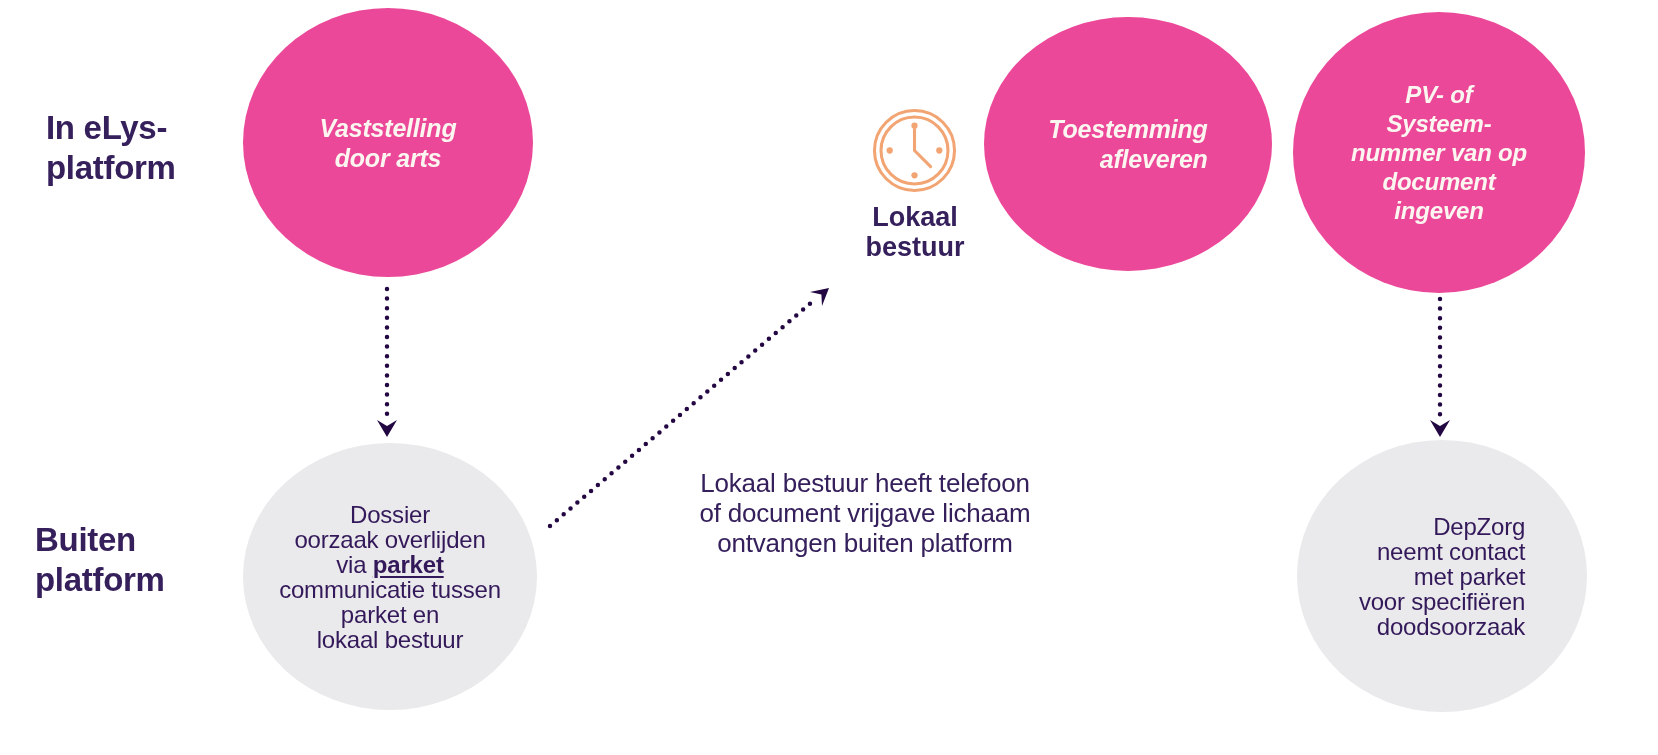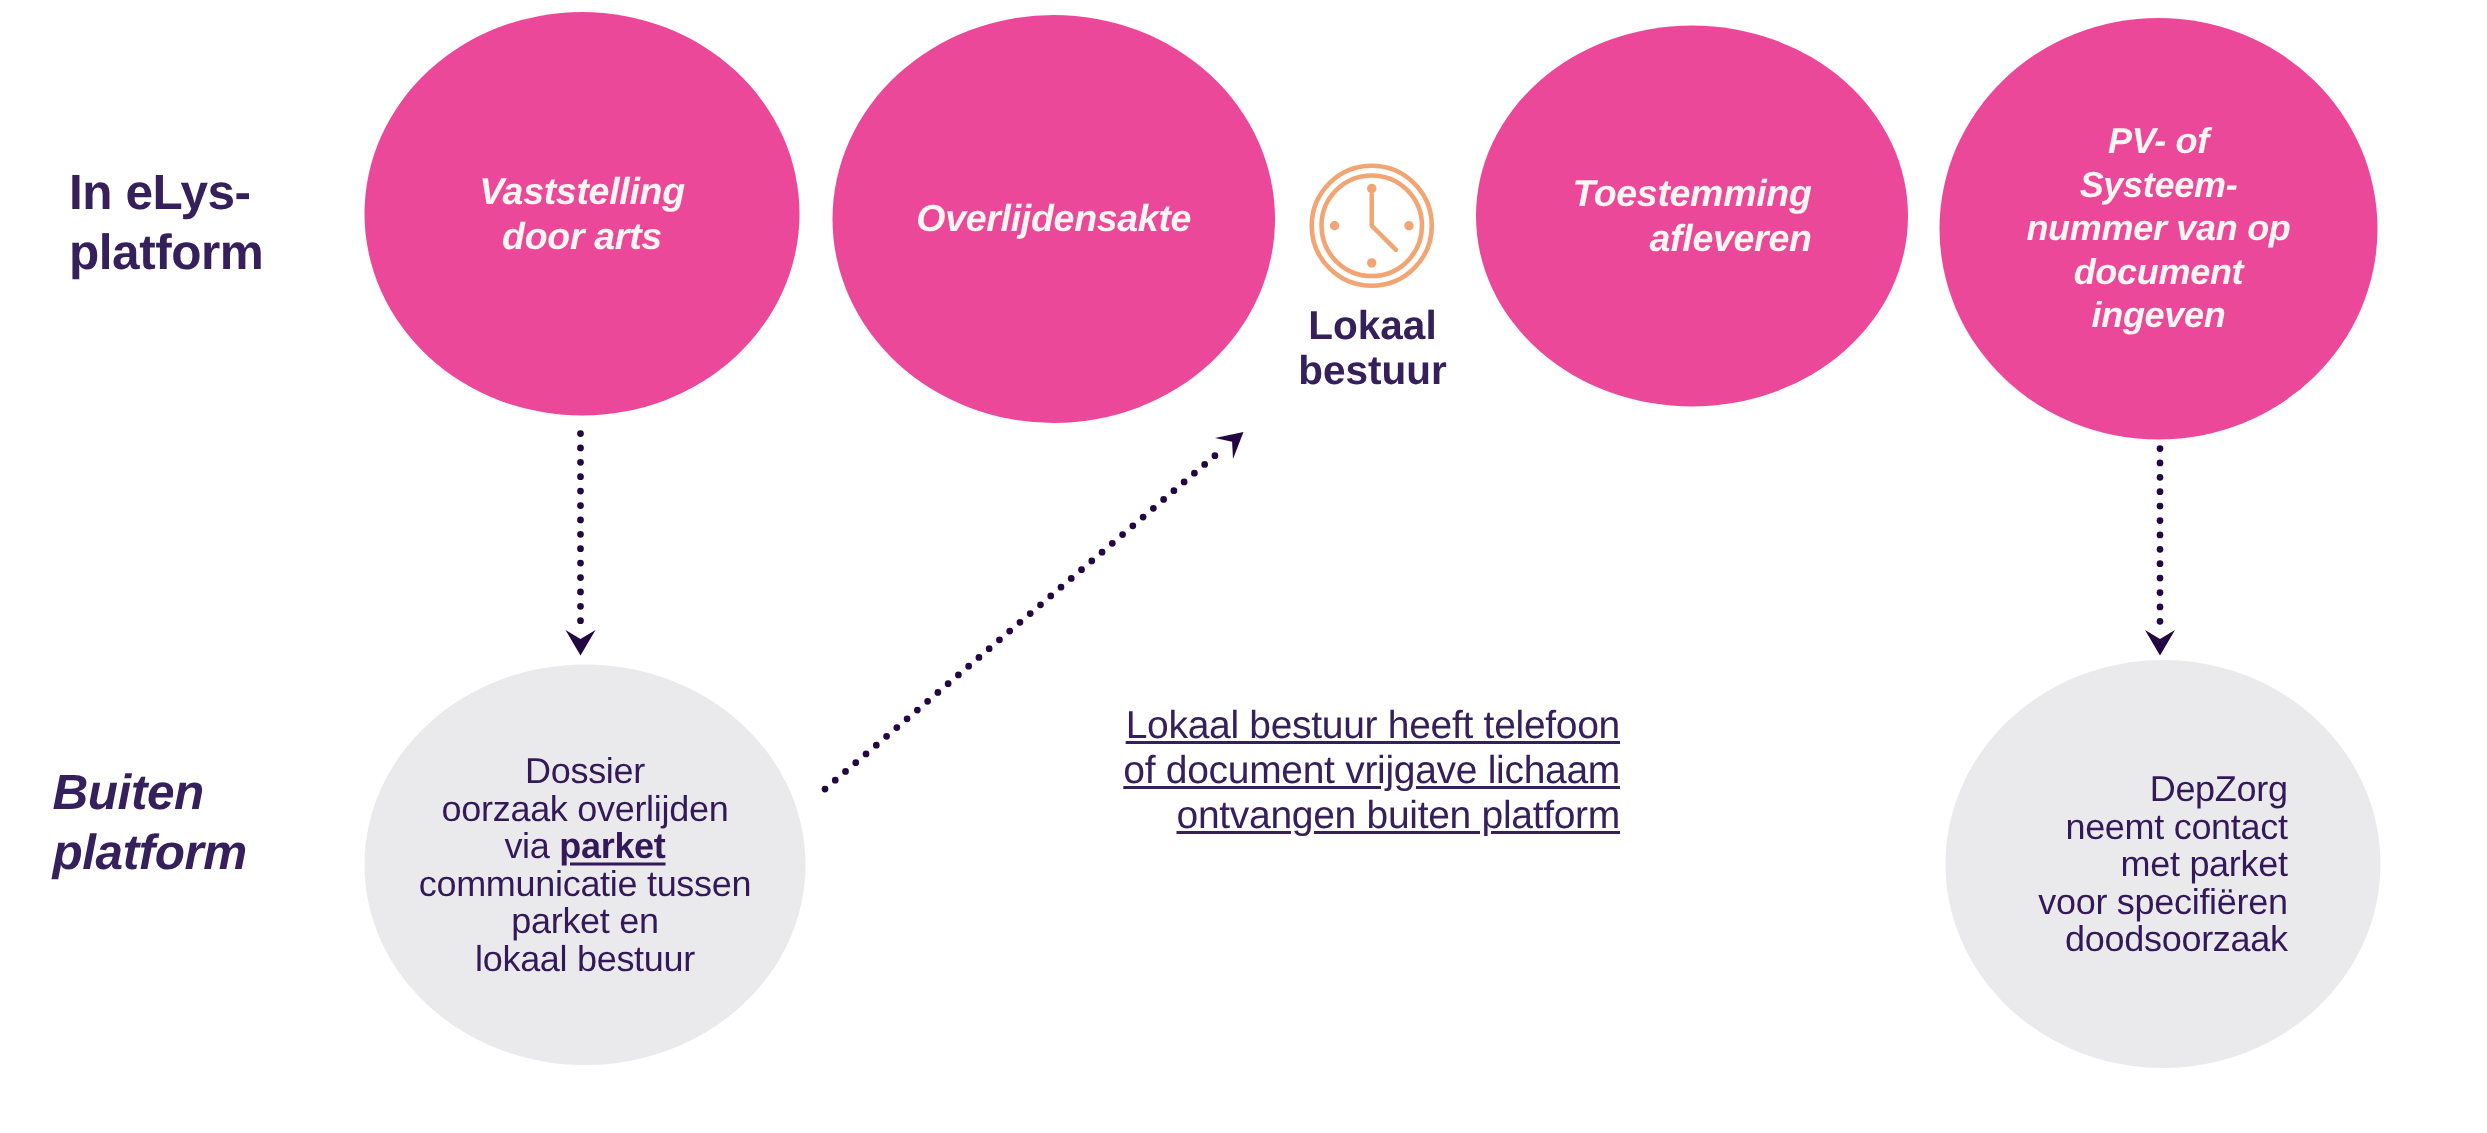--- a/index.html
+++ b/index.html
@@ -6,37 +6,37 @@
   .canvas{
     position:relative;width:1658px;height:755px;overflow:hidden;background:#ffffff;
     font-family:"Liberation Sans","DejaVu Sans",sans-serif;
   }
   .ml{white-space:pre-line;}
   .row-label{
     position:absolute;color:#35205C;font-weight:700;font-size:33px;line-height:40px;
     letter-spacing:-0.3px;
   }
   .row-label.top{left:46px;top:108px;}
-  .row-label.bottom{left:35px;top:508px;font-style:italic;}
+  .row-label.bottom{left:35px;top:520px;}
   .step{
     position:absolute;border-radius:50%;display:flex;align-items:center;justify-content:center;
     text-align:center;
   }
   .step.dark{background:#ec4899;color:#FBF6F0;font-style:italic;}
   .step.gray{background:#EAE9EB;color:#33195A;}
   .step .txt{font-weight:600;font-size:25px;line-height:30px;letter-spacing:-0.2px;}
   .step.dark.c4 .txt{font-size:24px;line-height:29px;}
   .step.gray .txt{font-weight:400;font-size:24px;line-height:25px;}
   .via-line{display:block;}
   .via-em{font-weight:700;text-decoration:underline;text-decoration-thickness:2px;text-underline-offset:3px;}
   .annotation{
     position:absolute;color:#35205C;font-size:26px;letter-spacing:-0.2px;font-weight:400;
   }
   .annotation.left{left:10px;top:316px;width:358px;text-align:right;line-height:28px;}
-  .annotation.middle{left:650px;top:468px;width:430px;text-align:right;line-height:30px;text-decoration:underline;}
+  .annotation.middle{left:650px;top:468px;width:430px;text-align:center;line-height:30px;}
   .clock-wrap{position:absolute;left:871px;top:107px;width:87px;height:87px;}
   .clock-label{
     position:absolute;left:844px;top:202px;width:142px;text-align:center;
     color:#35205C;font-weight:600;font-size:27px;line-height:30px;
   }
   .arrows{position:absolute;left:0;top:0;}
 </style>
 </head>
 <body>
 
@@ -63,23 +63,20 @@
   <div class="row-label top ml">In eLys-
 platform</div>
   <div class="row-label bottom ml">Buiten
 platform</div>
 
   <div class="step dark" style="left:243px;top:8px;width:290px;height:269px;">
     <div class="txt ml">Vaststelling
 door arts</div>
   </div>
 
-  <div class="step dark" style="left:555px;top:10px;width:295px;height:272px;">
-    <div class="txt ml">Overlijdensakte</div>
-  </div>
 
   <div class="step dark" style="left:984px;top:17px;width:288px;height:254px;text-align:right;">
     <div class="txt ml">Toestemming
 afleveren</div>
   </div>
 
   <div class="step dark c4" style="left:1293px;top:12px;width:292px;height:281px;">
     <div class="txt ml">PV- of
 Systeem-
 nummer van op

